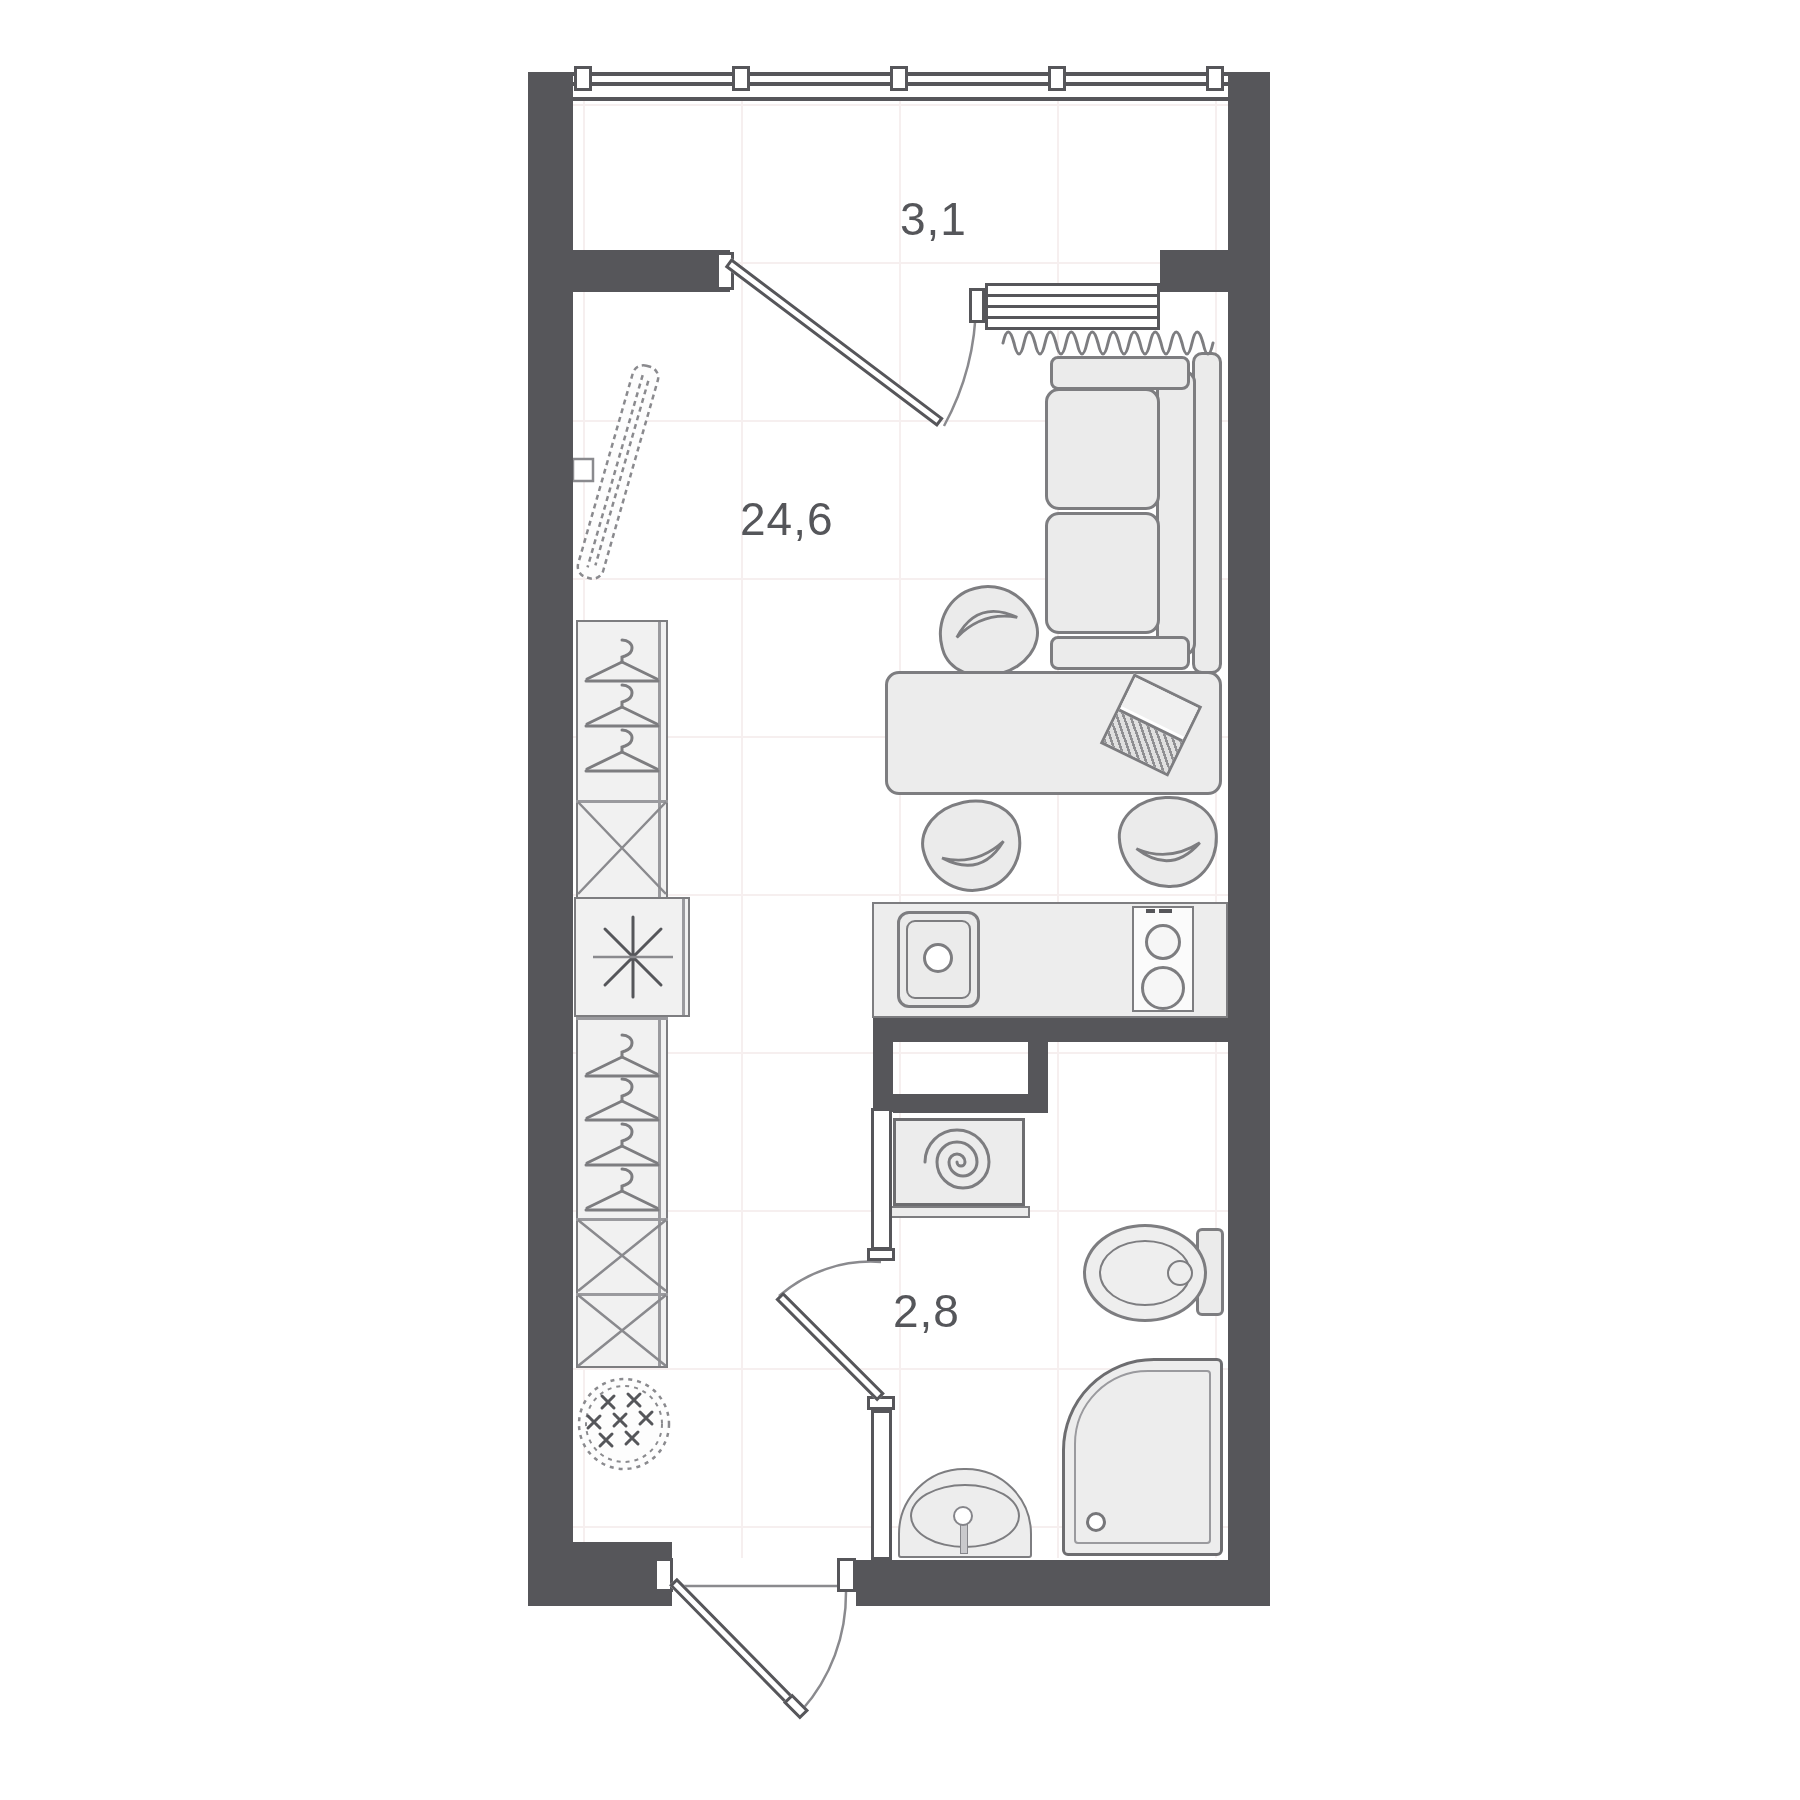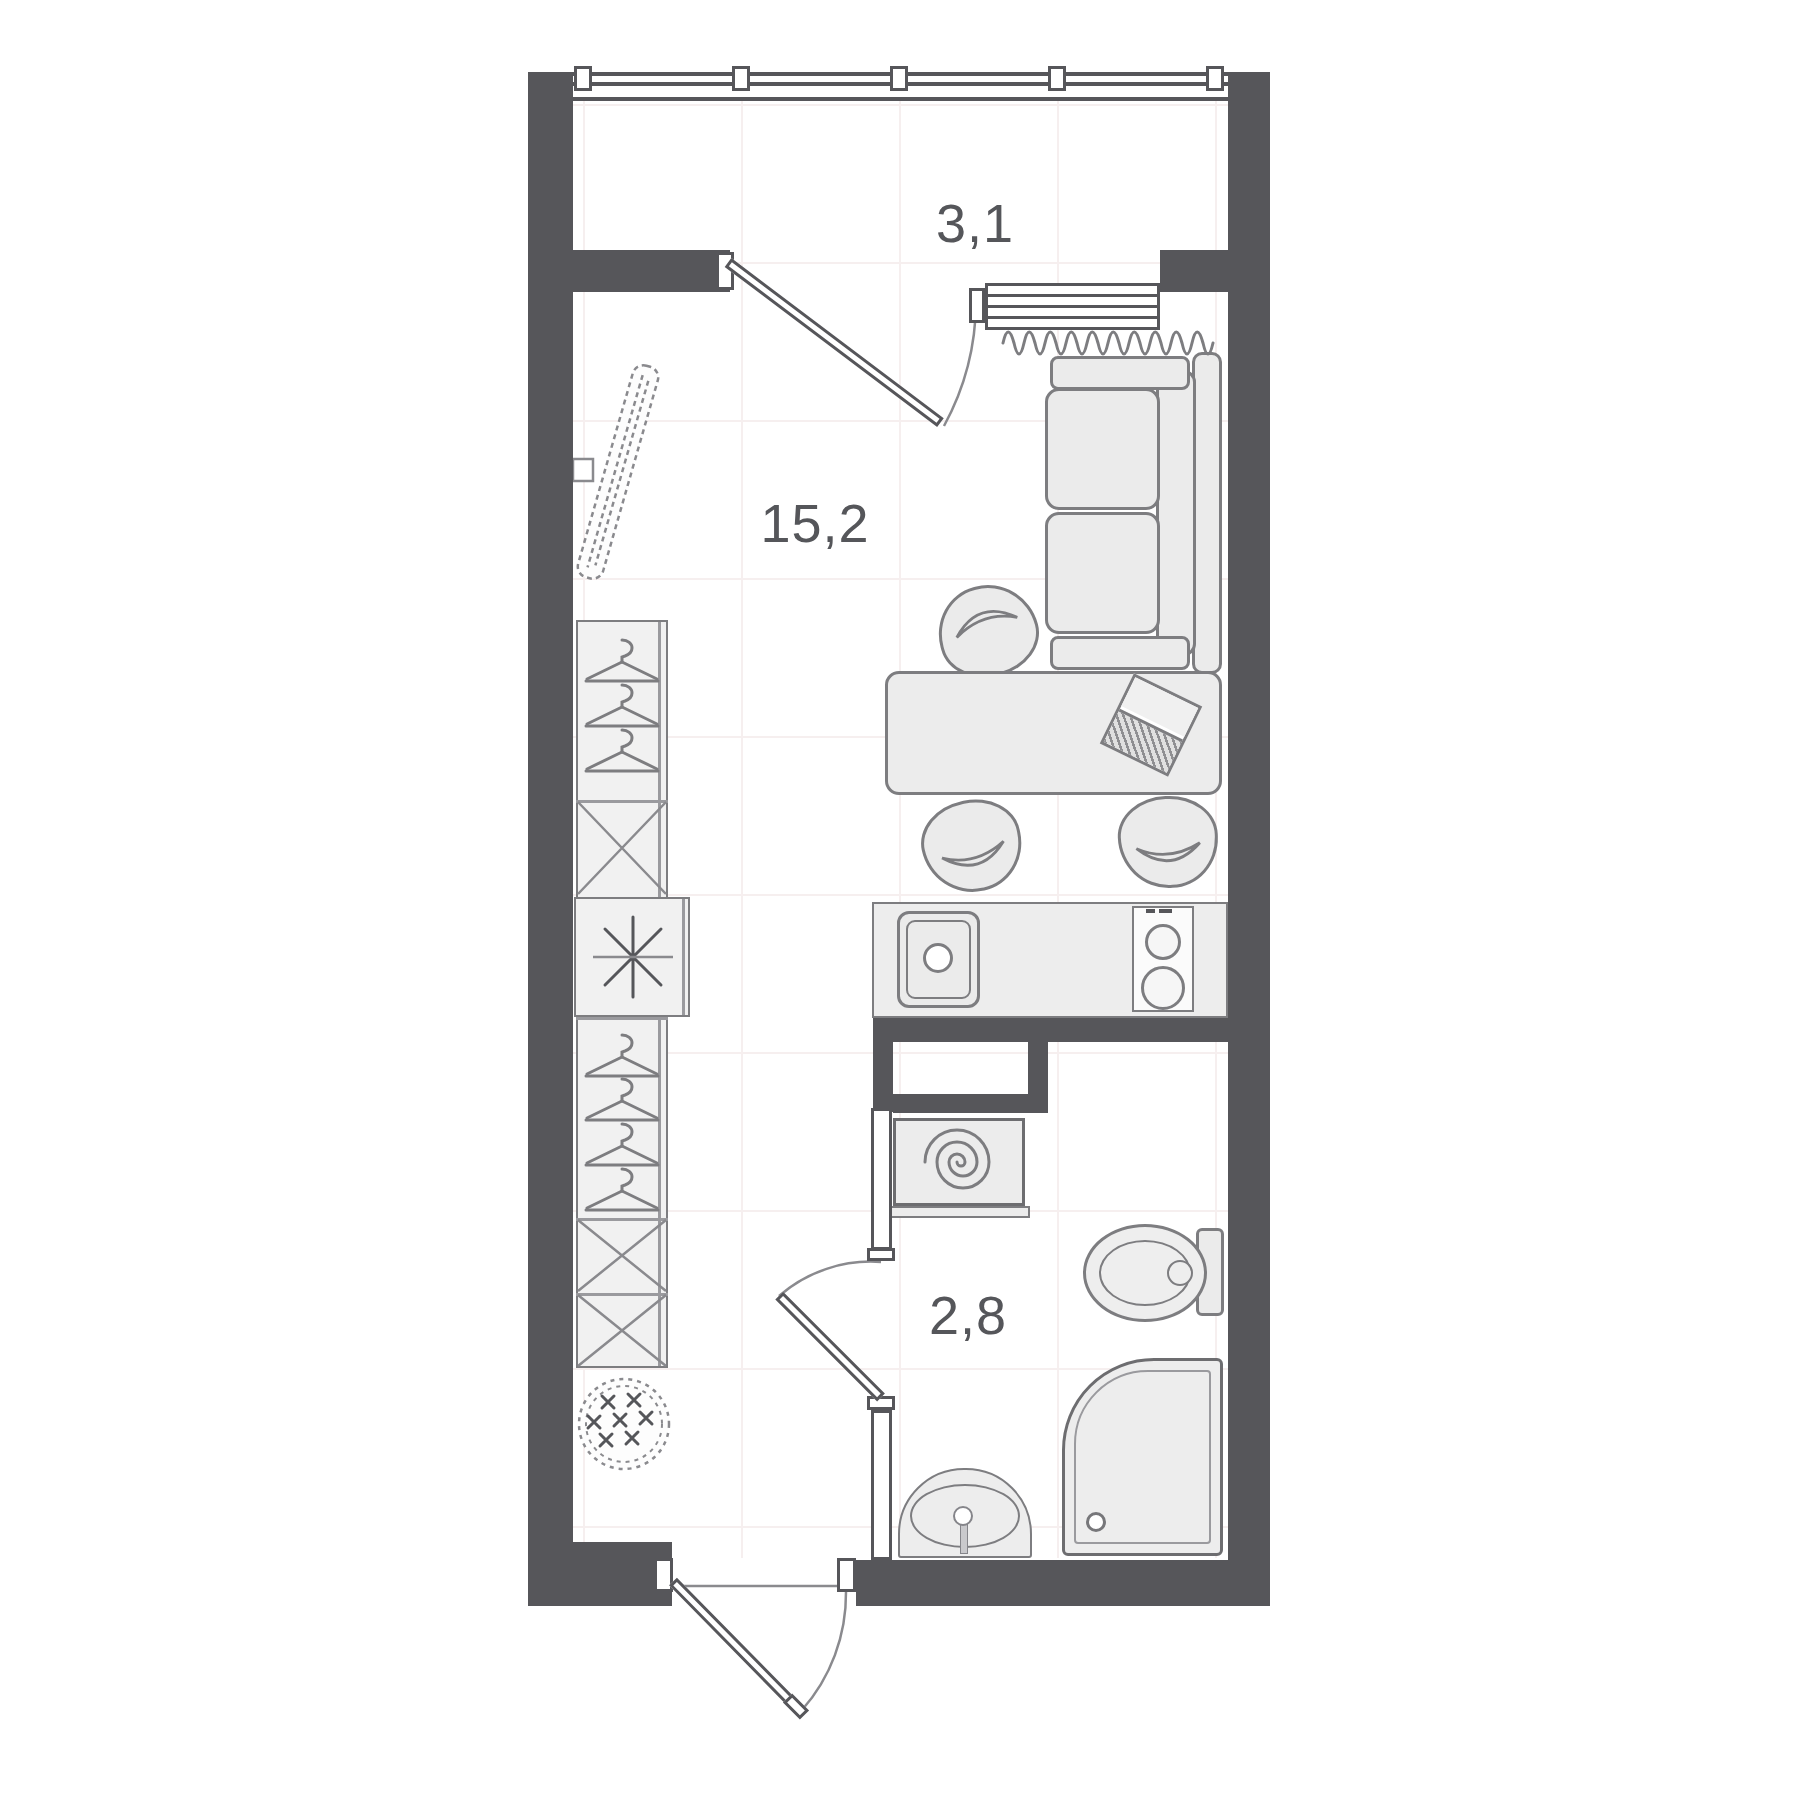--- a/index.html
+++ b/index.html
@@ -6,22 +6,22 @@
   #stage{position:relative;width:1800px;height:1800px;background:var(--c-background,#fff);
          font-family:"Liberation Sans", sans-serif;overflow:hidden;}
   #stage *{box-sizing:border-box;}
   .abs{position:absolute;}
   .wall{position:absolute;background:var(--c-wall,#56565a);}
   .furn{position:absolute;background:var(--c-furniture-fill,#ebebeb);border:3px solid var(--c-line,#7d7d80);}
   .furn2{position:absolute;background:transparent;border:2.5px solid var(--c-line,#7d7d80);}
   .whitecap{position:absolute;background:#fff;border:3px solid var(--c-wall,#56565a);}
   .bandline{position:absolute;background:var(--c-wall,#56565a);}
   .secline{position:absolute;background:#9a9a9e;}
-  .label{position:absolute;color:var(--c-label,#55565a);font-size:54px;letter-spacing:1px;
-         width:150px;text-align:center;}
+  .label{position:absolute;color:var(--c-label,#55565a);font-size:46px;letter-spacing:1px;
+         width:150px;text-align:left;}
   .grid{position:absolute;left:573px;top:100px;width:655px;height:1458px;
         background-image:
           repeating-linear-gradient(to right, var(--c-grid,#f6efef) 0 2px, transparent 2px 158px),
           repeating-linear-gradient(to bottom, var(--c-grid,#f6efef) 0 2px, transparent 2px 158px);
         background-position:10px 4px,10px 4px;}
   svg.overlay{position:absolute;left:0;top:0;width:1800px;height:1800px;pointer-events:none;}
   .ln{stroke:var(--c-line,#7d7d80);fill:none;stroke-width:3;stroke-linecap:round;}
   .lnthin{stroke:#8a8a8e;fill:none;stroke-width:2.5;}
   .lnd{stroke:var(--c-label,#55565a);fill:none;stroke-width:3;stroke-linecap:round;}
   .dash{stroke:#8a8a8e;fill:#fdfdfd;stroke-width:2.5;stroke-dasharray:5 4;}
@@ -195,16 +195,16 @@
 
   <div class="whitecap" style="left:716px;top:252px;width:18px;height:38px;"></div>
   <div class="leaf" style="left:728px;top:257px;width:266px;height:11px;transform-origin:0 50%;transform:rotate(37deg);"></div>
   <div class="leaf" style="left:881px;top:1392px;width:144px;height:11px;transform-origin:0 50%;transform:rotate(-135deg);"></div>
   <div class="whitecap" style="left:654px;top:1558px;width:19px;height:34px;"></div>
   <div class="whitecap" style="left:837px;top:1558px;width:19px;height:34px;"></div>
   <div class="leaf" style="left:673px;top:1576px;width:182px;height:11px;transform-origin:0 50%;transform:rotate(45.5deg);"></div>
   <div class="whitecap" style="left:784px;top:1700px;width:24px;height:13px;transform:rotate(45deg);"></div>
 
   <div class="label" style="left:900px;top:192px;">3,1</div>
-  <div class="label" style="left:740px;top:492px;">15,2</div>
+  <div class="label" style="left:740px;top:492px;">24,6</div>
   <div class="label" style="left:893px;top:1284px;">2,8</div>
 
 </div>
 
 </body></html>

